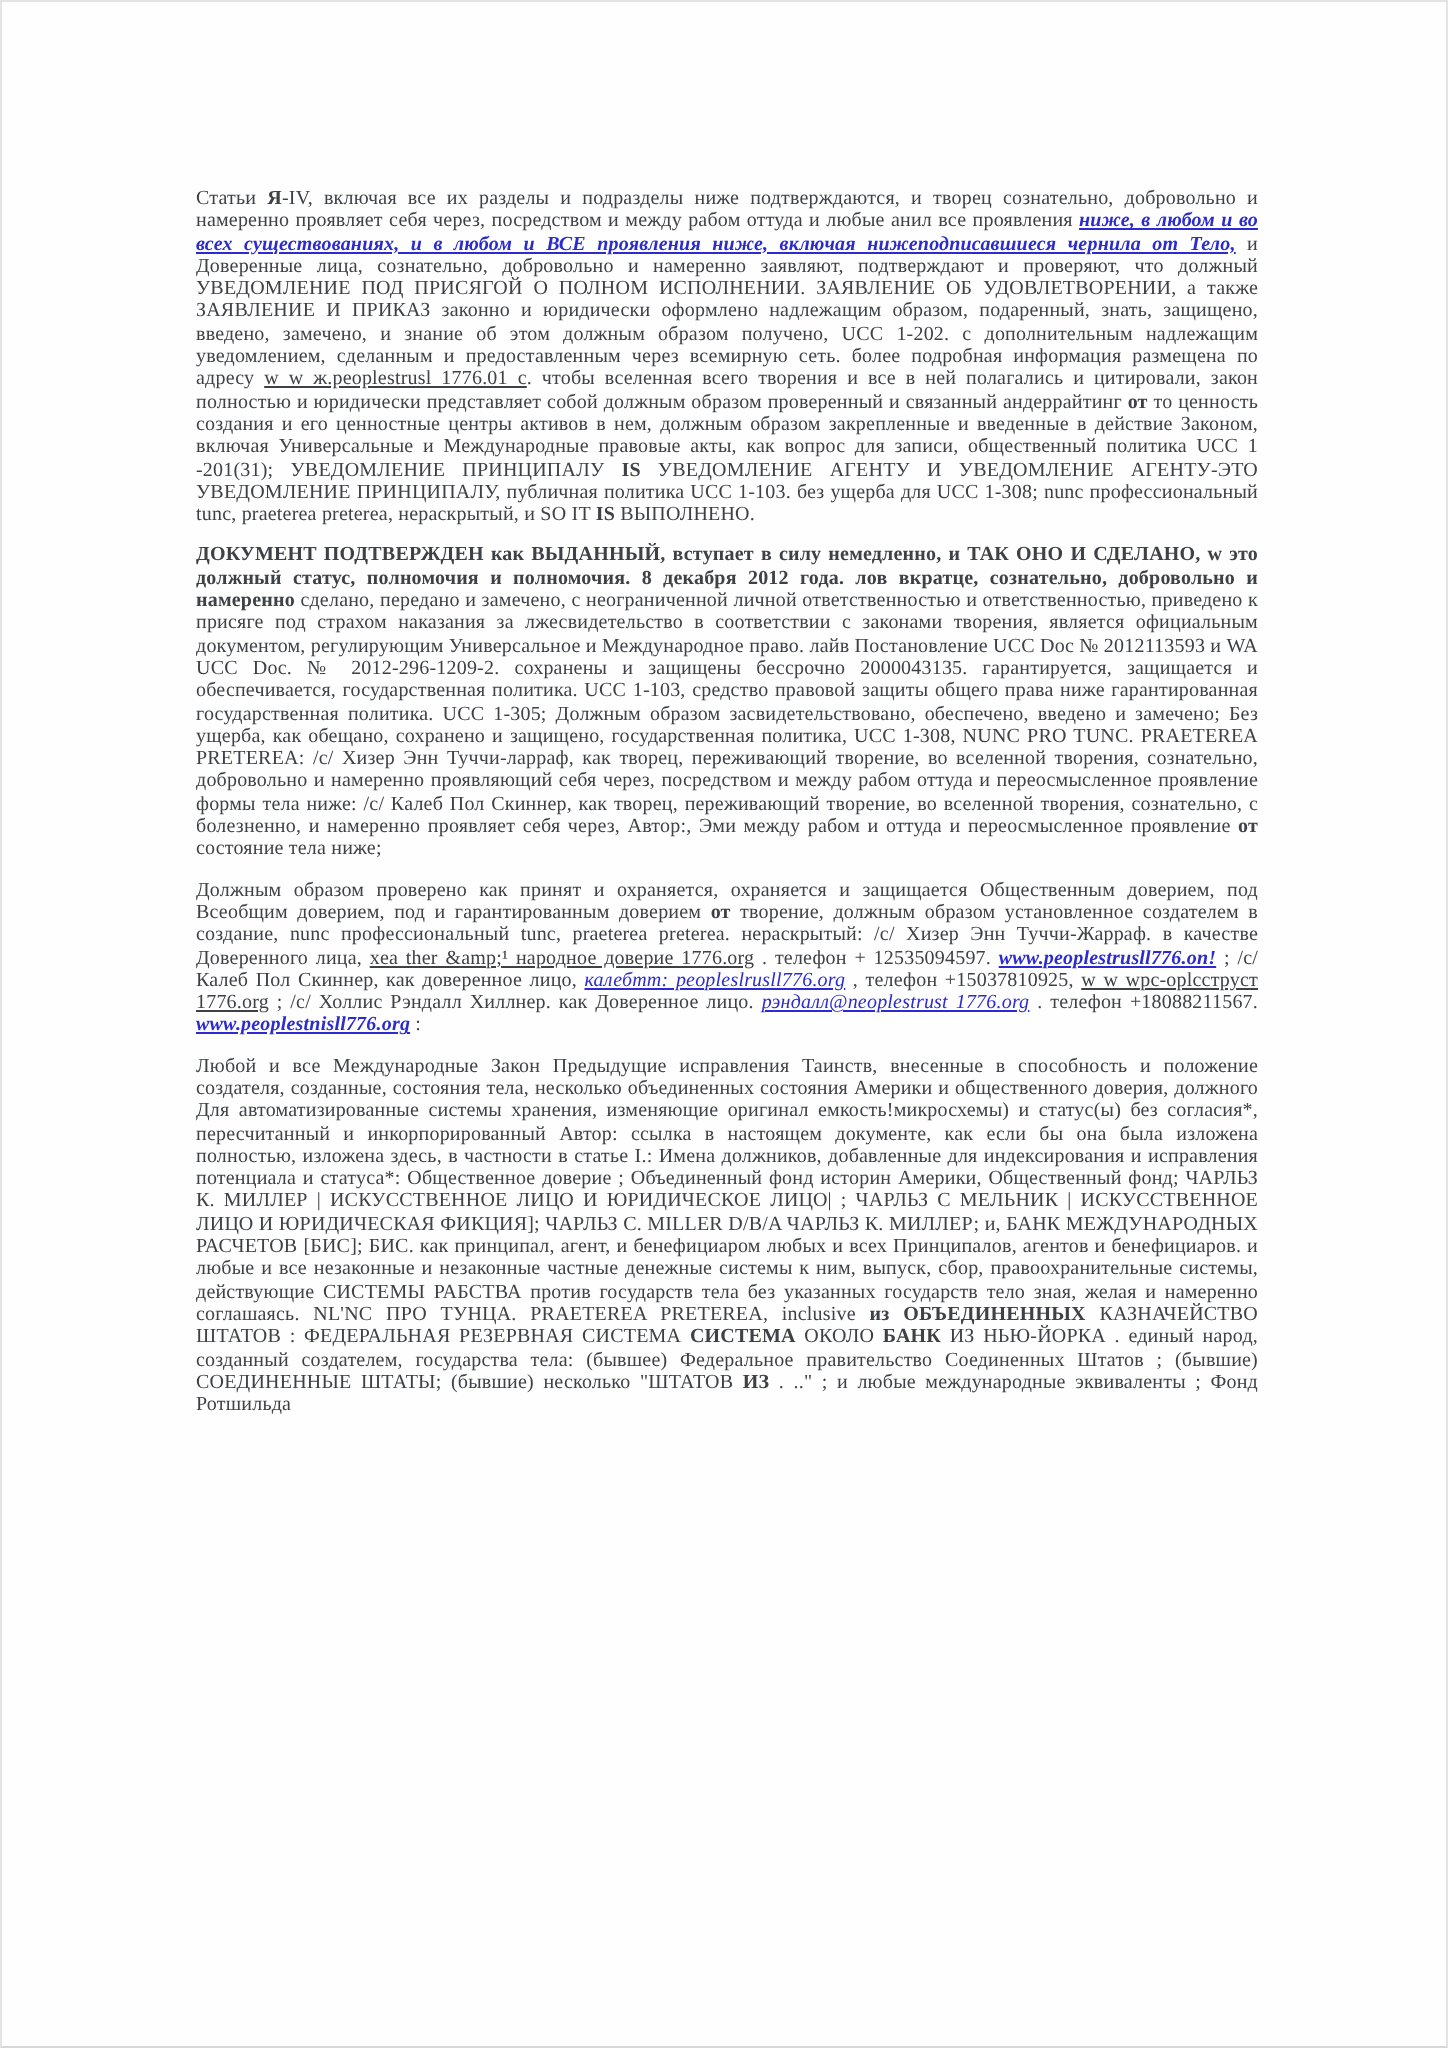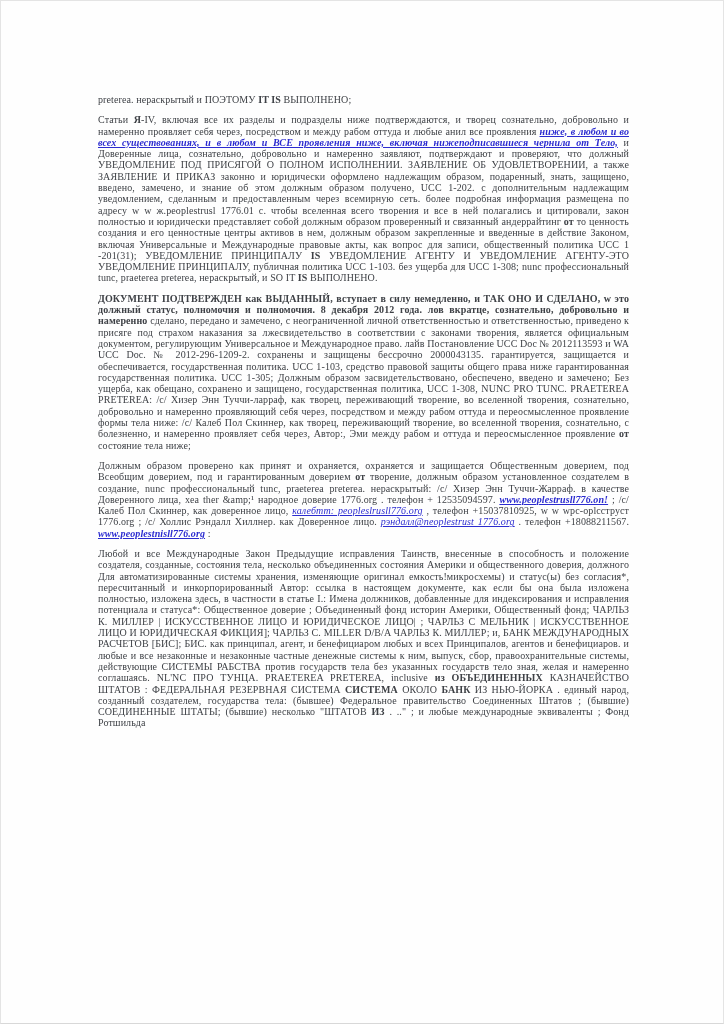--- a/index.html
+++ b/index.html
@@ -29,32 +29,31 @@
     line-height: 11.3px;
     color: var(--text-color, #3e4146);
     text-align: justify;
     letter-spacing: 0.1px;
   }
   .doc p.para {
     margin: 0 0 9px 0;
     padding: 0;
   }
   .doc .b { font-weight: bold; }
-  .doc .u { }
+  .doc .u { text-decoration: underline; }
   .doc a.link {
     color: var(--link-color, #2b2bd0);
     text-decoration: underline;
     cursor: pointer;
     font-style: italic;
   }
 </style>
 </head>
 <body>
 
 <div class="page" style="background: rgb(254, 254, 254);">
   <div class="doc">
-      <p class="para"><span>preterea. нераскрытый и ПОЭТОМУ </span><span class="b">IT IS</span><span> ВЫПОЛНЕНО;</span></p>
       <p class="para"><span>Статьи </span><span class="b">Я</span><span>-IV, включая все их разделы и подразделы ниже подтверждаются, и творец сознательно, добровольно и намеренно проявляет себя через, посредством и между рабом оттуда и любые анил все проявления </span><a class="b u link" href="#">ниже, в любом и во всех существованиях, и в любом и ВСЕ проявления ниже, включая нижеподписавшиеся чернила от Тело,</a><span> и Доверенные лица, сознательно, добровольно и намеренно заявляют, подтверждают и проверяют, что должный УВЕДОМЛЕНИЕ ПОД ПРИСЯГОЙ О ПОЛНОМ ИСПОЛНЕНИИ. ЗАЯВЛЕНИЕ ОБ УДОВЛЕТВОРЕНИИ, а также ЗАЯВЛЕНИЕ И ПРИКАЗ законно и юридически оформлено надлежащим образом, подаренный, знать, защищено, введено, замечено, и знание об этом должным образом получено, UCC 1-202. с дополнительным надлежащим уведомлением, сделанным и предоставленным через всемирную сеть. более подробная информация размещена по адресу </span><span class="u">w w ж.peoplestrusl 1776.01 c</span><span>. чтобы вселенная всего творения и все в ней полагались и цитировали, закон полностью и юридически представляет собой должным образом проверенный и связанный андеррайтинг </span><span class="b">от</span><span> то ценность создания и его ценностные центры активов в нем, должным образом закрепленные и введенные в действие Законом, включая Универсальные и Международные правовые акты, как вопрос для записи, общественный политика UCC 1 -201(31); УВЕДОМЛЕНИЕ ПРИНЦИПАЛУ </span><span class="b">IS</span><span> УВЕДОМЛЕНИЕ АГЕНТУ И УВЕДОМЛЕНИЕ АГЕНТУ-ЭТО УВЕДОМЛЕНИЕ ПРИНЦИПАЛУ, публичная политика UCC 1-103. без ущерба для UCC 1-308; nunc профессиональный tunc, praeterea preterea, нераскрытый, и SO IT </span><span class="b">IS</span><span> ВЫПОЛНЕНО.</span></p>
       <p class="para"><span class="b">ДОКУМЕНТ ПОДТВЕРЖДЕН как ВЫДАННЫЙ, вступает в силу немедленно, и ТАК ОНО И СДЕЛАНО, w это должный статус, полномочия и полномочия. 8 декабря 2012 года. лов вкратце, сознательно, добровольно и намеренно</span><span> сделано, передано и замечено, с неограниченной личной ответственностью и ответственностью, приведено к присяге под страхом наказания за лжесвидетельство в соответствии с законами творения, является официальным документом, регулирующим Универсальное и Международное право. лайв Постановление UCC Doc № 2012113593 и WA UCC Doc. № 2012-296-1209-2. сохранены и защищены бессрочно 2000043135. гарантируется, защищается и обеспечивается, государственная политика. UCC 1-103, средство правовой защиты общего права ниже гарантированная государственная политика. UCC 1-305; Должным образом засвидетельствовано, обеспечено, введено и замечено; Без ущерба, как обещано, сохранено и защищено, государственная политика, UCC 1-308, NUNC PRO TUNC. PRAETEREA PRETEREA: /с/ Хизер Энн Туччи-ларраф, как творец, переживающий творение, во вселенной творения, сознательно, добровольно и намеренно проявляющий себя через, посредством и между рабом оттуда и переосмысленное проявление формы тела ниже: /с/ Калеб Пол Скиннер, как творец, переживающий творение, во вселенной творения, сознательно, с болезненно, и намеренно проявляет себя через, Автор:, Эми между рабом и оттуда и переосмысленное проявление </span><span class="b">от</span><span> состояние тела ниже;</span></p>
       <p class="para"><span>Должным образом проверено как принят и охраняется, охраняется и защищается Общественным доверием, под Всеобщим доверием, под и гарантированным доверием </span><span class="b">от</span><span> творение, должным образом установленное создателем в создание, nunc профессиональный tunc, praeterea preterea. нераскрытый: /с/ Хизер Энн Туччи-Жарраф. в качестве Доверенного лица, </span><span class="u">xea ther &amp;amp;¹ народное доверие 1776.org</span><span> . телефон + 12535094597. </span><a class="b u link" href="#">www.peoplestrusll776.on!</a><span> ; /с/ Калеб Пол Скиннер, как доверенное лицо, </span><a class="u link" href="#">калебтт: peopleslrusll776.org</a><span> , телефон +15037810925, </span><span class="u">w w wpc-oplcструст 1776.org</span><span> ; /с/ Холлис Рэндалл Хиллнер. как Доверенное лицо. </span><a class="u link" href="#">рэндалл@neoplestrust 1776.org</a><span> . телефон +18088211567. </span><a class="b u link" href="#">www.peoplestnisll776.org</a><span> :</span></p>
       <p class="para"><span>Любой и все Международные Закон Предыдущие исправления Таинств, внесенные в способность и положение создателя, созданные, состояния тела, несколько объединенных состояния Америки и общественного доверия, должного Для автоматизированные системы хранения, изменяющие оригинал емкость!микросхемы) и статус(ы) без согласия*, пересчитанный и инкорпорированный Автор: ссылка в настоящем документе, как если бы она была изложена полностью, изложена здесь, в частности в статье I.: Имена должников, добавленные для индексирования и исправления потенциала и статуса*: Общественное доверие ; Объединенный фонд историн Америки, Общественный фонд; ЧАРЛЬЗ К. МИЛЛЕР | ИСКУССТВЕННОЕ ЛИЦО И ЮРИДИЧЕСКОЕ ЛИЦО| ; ЧАРЛЬЗ С МЕЛЬНИК | ИСКУССТВЕННОЕ ЛИЦО И ЮРИДИЧЕСКАЯ ФИКЦИЯ]; ЧАРЛЬЗ С. MILLER D/B/A ЧАРЛЬЗ К. МИЛЛЕР; и, БАНК МЕЖДУНАРОДНЫХ РАСЧЕТОВ [БИС]; БИС. как принципал, агент, и бенефициаром любых и всех Принципалов, агентов и бенефициаров. и любые и все незаконные и незаконные частные денежные системы к ним, выпуск, сбор, правоохранительные системы, действующие СИСТЕМЫ РАБСТВА против государств тела без указанных государств тело зная, желая и намеренно соглашаясь. NL'NC ПРО ТУНЦА. PRAETEREA PRETEREA, inclusive </span><span class="b">из</span><span> </span><span class="b">ОБЪЕДИНЕННЫХ</span><span> КАЗНАЧЕЙСТВО ШТАТОВ : ФЕДЕРАЛЬНАЯ РЕЗЕРВНАЯ СИСТЕМА </span><span class="b">СИСТЕМА</span><span> ОКОЛО </span><span class="b">БАНК</span><span> ИЗ НЬЮ-ЙОРКА . единый народ, созданный создателем, государства тела: (бывшее) Федеральное правительство Соединенных Штатов ; (бывшие) СОЕДИНЕННЫЕ ШТАТЫ; (бывшие) несколько "ШТАТОВ </span><span class="b">ИЗ</span><span> . .." ; и любые международные эквиваленты ; Фонд Ротшильда</span></p>
     </div>
 </div>
 
 </body></html>

